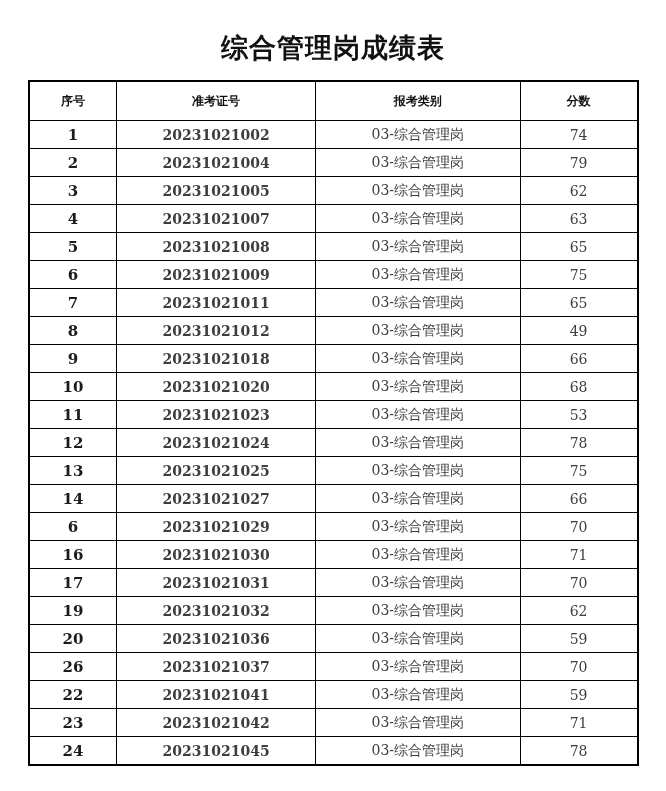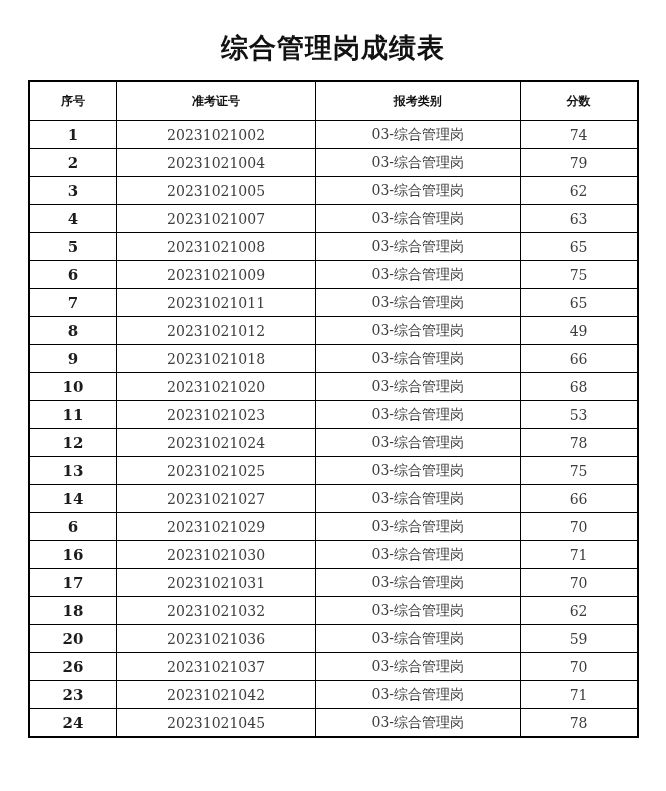--- a/index.html
+++ b/index.html
@@ -51,21 +51,21 @@
     height: 27px;
     font-size: 14px;
     color: #3d3d3d;
   }
   table.score-table td.col-no {
     font-weight: bold;
     color: #1c1c1c;
     font-size: 15px;
   }
   .col-no     { width: 88px;  }
-  .col-ticket { width: 198px; }
+  .col-ticket { width: 198px; font-weight: bold; }
   .col-cat    { width: 204px; }
   .col-score  { width: 117px; }
 </style>
 </head>
 <body>
 
 <div class="page">
 
   <h1 class="doc-title">综合管理岗成绩表</h1>
 
@@ -181,38 +181,44 @@
           <td class="col-cat">03-综合管理岗</td>
           <td class="col-score">71</td>
         </tr>
         <tr>
           <td class="col-no">17</td>
           <td class="col-ticket">20231021031</td>
           <td class="col-cat">03-综合管理岗</td>
           <td class="col-score">70</td>
         </tr>
         <tr>
-          <td class="col-no">18</td>
+          <td class="col-no">19</td>
           <td class="col-ticket">20231021032</td>
           <td class="col-cat">03-综合管理岗</td>
           <td class="col-score">62</td>
         </tr>
         <tr>
           <td class="col-no">20</td>
           <td class="col-ticket">20231021036</td>
           <td class="col-cat">03-综合管理岗</td>
           <td class="col-score">59</td>
         </tr>
         <tr>
           <td class="col-no">26</td>
           <td class="col-ticket">20231021037</td>
           <td class="col-cat">03-综合管理岗</td>
           <td class="col-score">70</td>
         </tr>
         <tr>
+          <td class="col-no">22</td>
+          <td class="col-ticket">20231021041</td>
+          <td class="col-cat">03-综合管理岗</td>
+          <td class="col-score">59</td>
+        </tr>
+        <tr>
           <td class="col-no">23</td>
           <td class="col-ticket">20231021042</td>
           <td class="col-cat">03-综合管理岗</td>
           <td class="col-score">71</td>
         </tr>
         <tr>
           <td class="col-no">24</td>
           <td class="col-ticket">20231021045</td>
           <td class="col-cat">03-综合管理岗</td>
           <td class="col-score">78</td>

